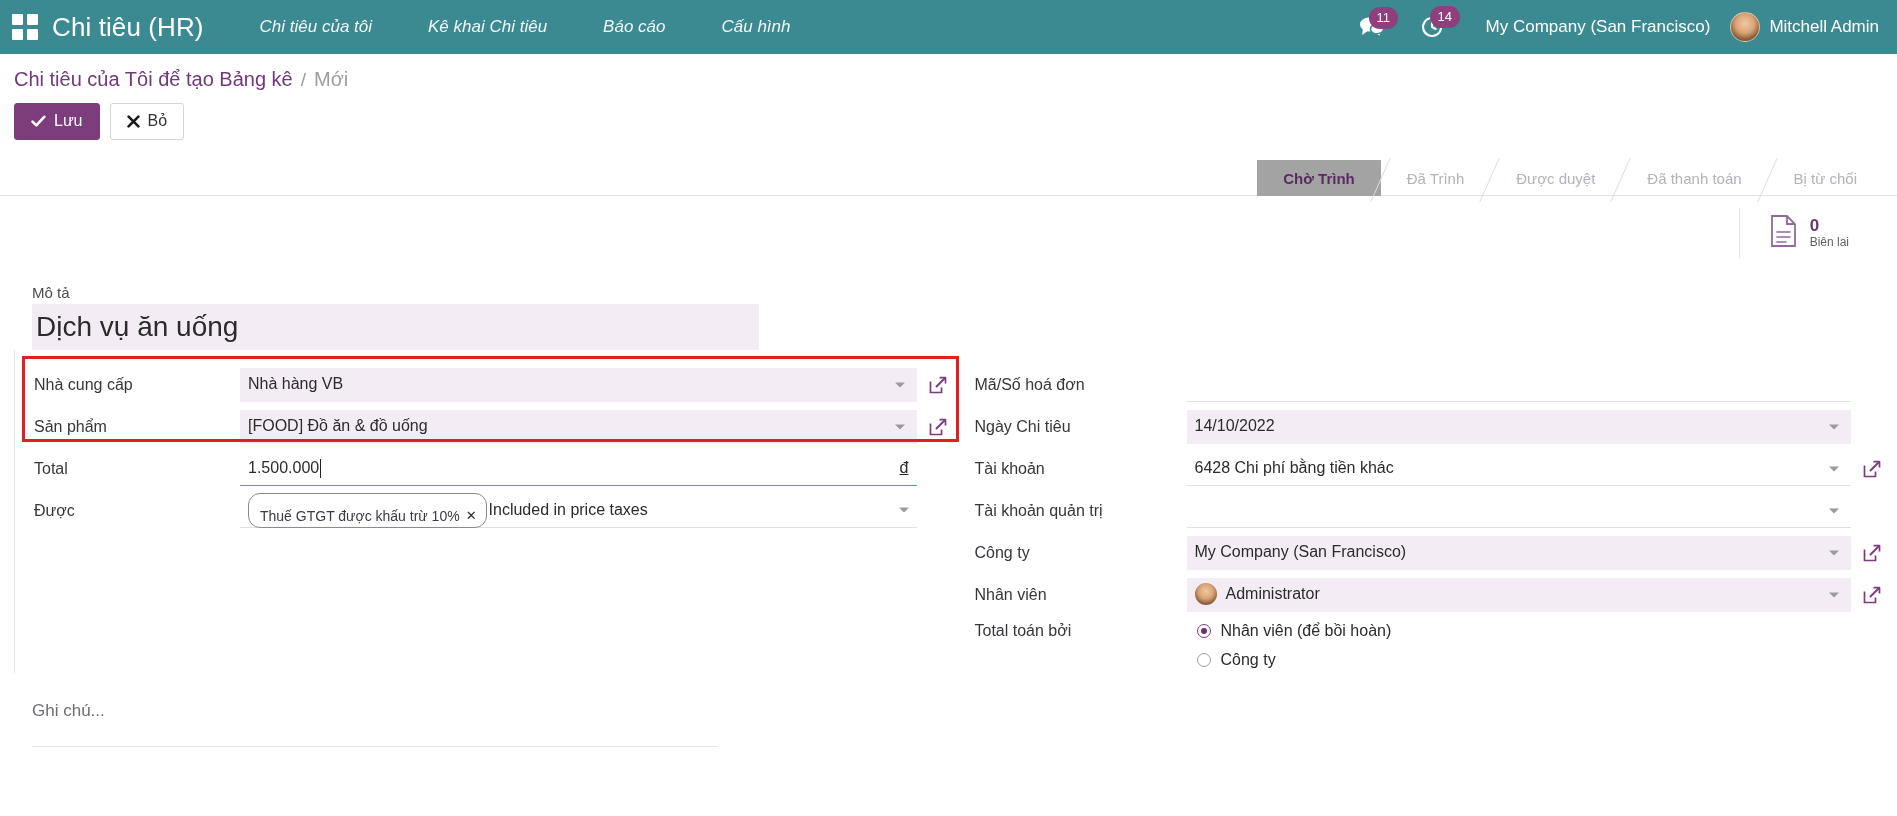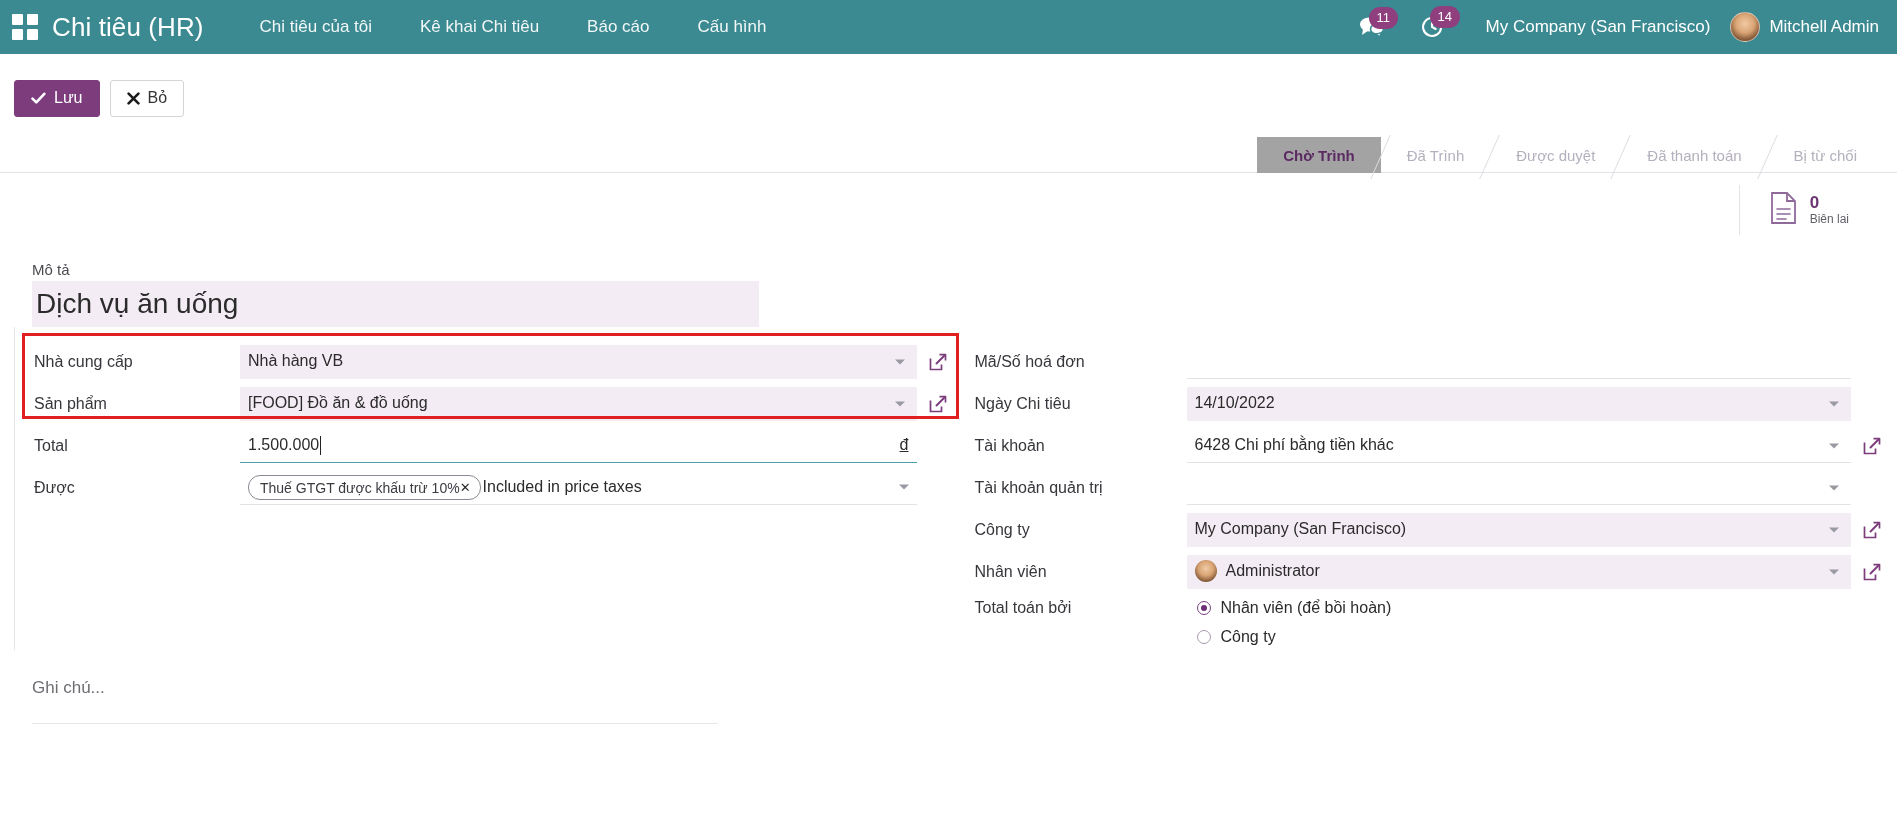--- a/index.html
+++ b/index.html
@@ -17,21 +17,21 @@
     background: #3b8a91;
     display: flex;
     align-items: center;
     padding: 0 18px 0 12px;
     color: #ffffff;
     position: relative;
   }
   .apps-grid { width: 26px; height: 26px; display: grid; grid-template-columns: 11px 11px; grid-template-rows: 11px 11px; gap: 4px; margin-right: 14px; cursor: pointer; }
   .apps-grid i { display: block; background: #ffffff; border-radius: 1px; }
   .brand { font-size: 26px; font-weight: 400; letter-spacing: 0.1px; white-space: nowrap; margin-right: 34px; cursor: pointer; }
-  .nav-menu { display: flex; align-items: flex-start; gap: 4px; }
+  .nav-menu { display: flex; align-items: flex-start; gap: 12px; font-style: italic; }
   .nav-menu > div { font-size: 17px; padding: 8px 22px; white-space: nowrap; cursor: pointer; color: #f2f7f7; }
   .nav-right { margin-left: auto; display: flex; align-items: center; gap: 0; }
   .icon-badge { position: relative; padding: 0 18px; cursor: pointer; display: flex; align-items: flex-start; }
   .badge {
     position: absolute; top: -9px; left: 28px;
     background: #8f3e7e; color: #fff;
     font-size: 13px; line-height: 1;
     border-radius: 11px; padding: 4px 8px 5px;
     font-family: "Liberation Sans", sans-serif;
   }
@@ -178,23 +178,23 @@
   }
   .checkbox.checked::after {
     content: "";
     position: absolute; left: 4px; top: 1px;
     width: 4px; height: 8px;
     border: solid #6b4b73; border-width: 0 2px 2px 0;
     transform: rotate(42deg);
   }
 
   .tag {
-    display: inline-flex; align-items: center; 
+    display: inline-flex; align-items: center; gap: 6px;
     border: 1px solid #8a8a92; border-radius: 12px;
-    padding: 4px 9px 3px 11px; font-size: 14px; color: #3b3b42;
+    padding: 14px 9px 3px 11px; font-size: 14px; color: #3b3b42;
     background: transparent; white-space: nowrap;
   }
   .tag .x { font-size: 13px; cursor: pointer; color: #2b2b2b; font-weight: bold; }
   .tag-extra { font-size: 16px; color: #2b2b2b; margin-left: 2px; white-space: nowrap; }
 
   .radio-group { display: flex; flex-direction: column; gap: 11px; padding: 4px 0 2px 10px; }
   .radio-row { display: flex; align-items: center; gap: 10px; cursor: pointer; }
   .radio {
     width: 14px; height: 14px; border-radius: 50%;
     border: 1px solid #a89bad; background: #ffffff;
@@ -268,20 +268,25 @@
     <div class="company-name">My Company (San Francisco)</div>
 
     <div class="user-block">
       <span class="avatar"></span>
       <span class="user-name">Mitchell Admin</span>
     </div>
   </div>
 </div>
 
 <div class="control-panel">
+  <div class="breadcrumb">
+    <span class="crumb">Chi tiêu của Tôi để tạo Bảng kê</span>
+    <span class="sep">/</span>
+    <span class="current">Mới</span>
+  </div>
 
   <div class="btn-row">
     <div class="btn btn-primary">
       <svg width="15" height="13" viewBox="0 0 15 13">
         <path d="M1.5 6.6 L5.3 10.4 L13.3 1.8" fill="none" stroke="#ffffff" stroke-width="2.6" stroke-linecap="round" stroke-linejoin="round"></path>
       </svg>
       <span>Lưu</span>
     </div>
     <div class="btn btn-secondary">
       <svg width="13" height="13" viewBox="0 0 13 13">

